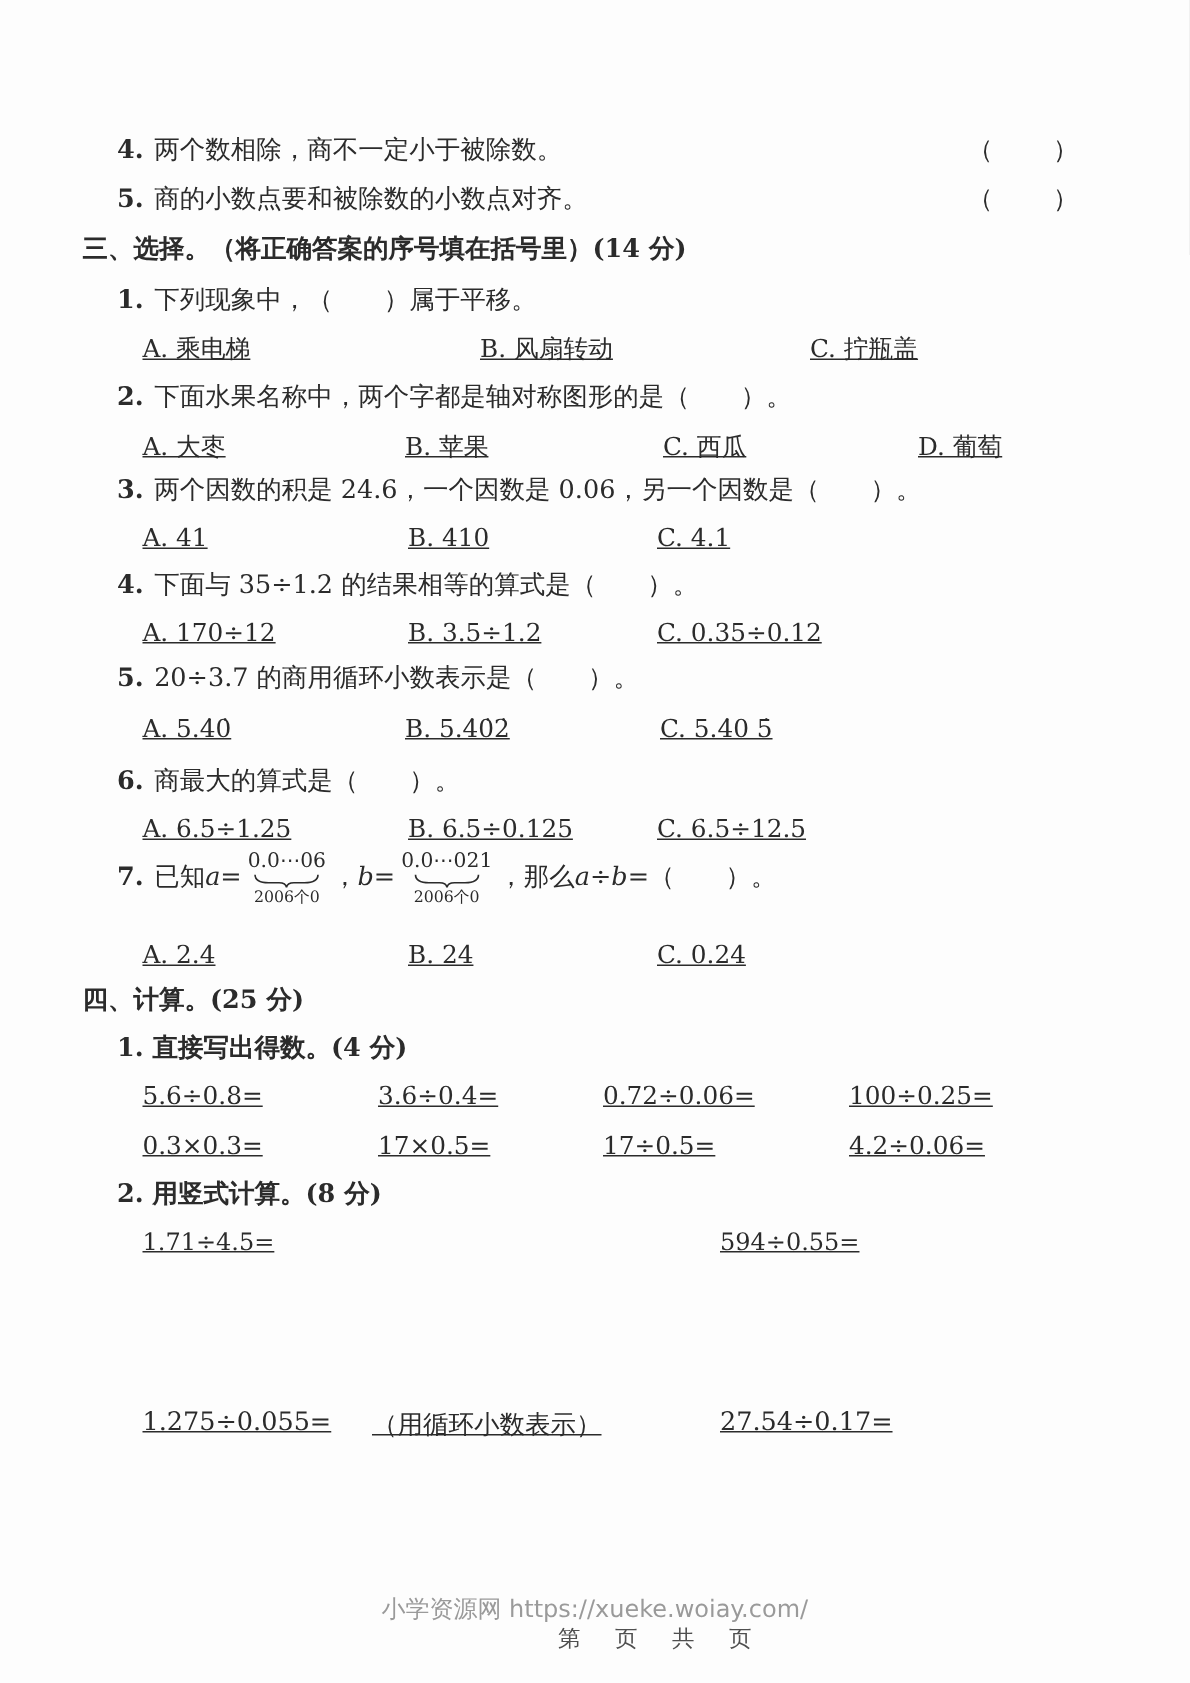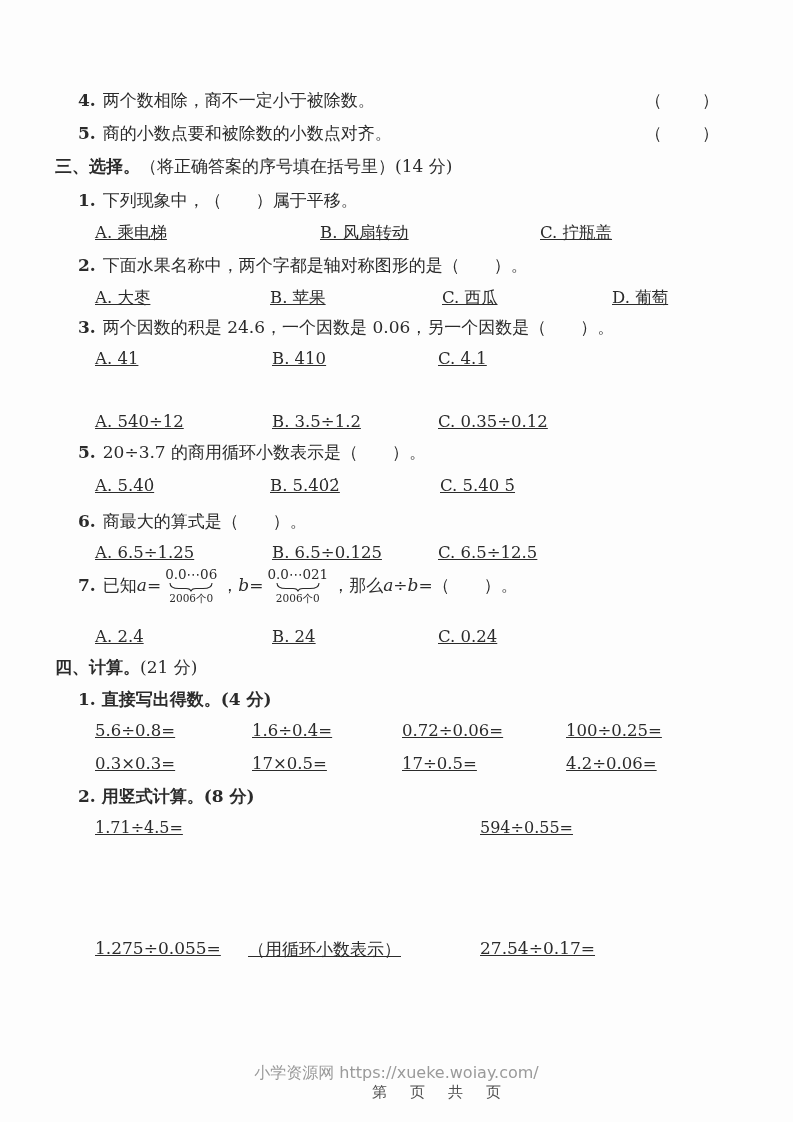--- a/index.html
+++ b/index.html
@@ -13,21 +13,21 @@
     overflow:hidden;
   }
   .line{
     position:absolute;
     font-size:17px;
     line-height:1.25;
     white-space:nowrap;
   }
   .bold{font-weight:bold;}
   .qnum{font-weight:bold;margin-right:7px;}
-  .subtitle{font-weight:normal;}
+  .subtitle{font-weight:bold;}
   .optrow{position:absolute;width:100%;height:24px;font-size:16.5px;}
   .opt{position:absolute;top:0;text-decoration:underline;}
   .bracket{position:absolute;top:0;letter-spacing:2px;}
   .q7line{display:flex;align-items:center;}
   .frac{
     display:inline-flex;flex-direction:column;align-items:center;
     margin:0 4px;vertical-align:middle;
   }
   .ftop{font-size:13.5px;line-height:1.1;}
   .fbrace{line-height:0;margin-top:1px;}
@@ -79,22 +79,25 @@
 
   <div class="line" style="top:317px;left:78px">
     <span class="qnum">3.</span><span>两个因数的积是 24.6，一个因数是 0.06，另一个因数是（　　）。</span>
   </div>
   <div class="optrow" style="top:349px">
     <span class="opt" style="left:95px">A. 41</span>
     <span class="opt" style="left:272px">B. 410</span>
     <span class="opt" style="left:438px">C. 4.1</span>
   </div>
 
+  <div class="line" style="top:380px;left:78px">
+    <span class="qnum">4.</span><span>下面与 35÷1.2 的结果相等的算式是（　　）。</span>
+  </div>
   <div class="optrow" style="top:412px">
-    <span class="opt" style="left:95px">A. 540÷12</span>
+    <span class="opt" style="left:95px">A. 170÷12</span>
     <span class="opt" style="left:272px">B. 3.5÷1.2</span>
     <span class="opt" style="left:438px">C. 0.35÷0.12</span>
   </div>
 
   <div class="line" style="top:442px;left:78px">
     <span class="qnum">5.</span><span>20÷3.7 的商用循环小数表示是（　　）。</span>
   </div>
   <div class="optrow" style="top:476px">
     <span class="opt" style="left:95px">A. 5.4̇0̇</span>
     <span class="opt" style="left:270px">B. 5.4̇0̇2̇</span>
@@ -136,27 +139,27 @@
       <span class="iv">a÷b</span>
       <span>=（　　）。</span>
   </div>
   <div class="optrow" style="top:627px">
     <span class="opt" style="left:95px">A. 2.4</span>
     <span class="opt" style="left:272px">B. 24</span>
     <span class="opt" style="left:438px">C. 0.24</span>
   </div>
 
   <div class="line" style="top:657px;left:55px">
-    <span class="bold">四、计算。</span><span class="subtitle">(21 分)</span>
+    <span class="bold">四、计算。</span><span class="subtitle">(25 分)</span>
   </div>
 
   <div class="line bold" style="top:689px;left:78px">1. 直接写出得数。(4 分)</div>
   <div class="optrow" style="top:721px">
     <span class="opt" style="left:95px">5.6÷0.8=</span>
-    <span class="opt" style="left:252px">1.6÷0.4=</span>
+    <span class="opt" style="left:252px">3.6÷0.4=</span>
     <span class="opt" style="left:402px">0.72÷0.06=</span>
     <span class="opt" style="left:566px">100÷0.25=</span>
   </div>
   <div class="optrow" style="top:754px">
     <span class="opt" style="left:95px">0.3×0.3=</span>
     <span class="opt" style="left:252px">17×0.5=</span>
     <span class="opt" style="left:402px">17÷0.5=</span>
     <span class="opt" style="left:566px">4.2÷0.06=</span>
   </div>
 

